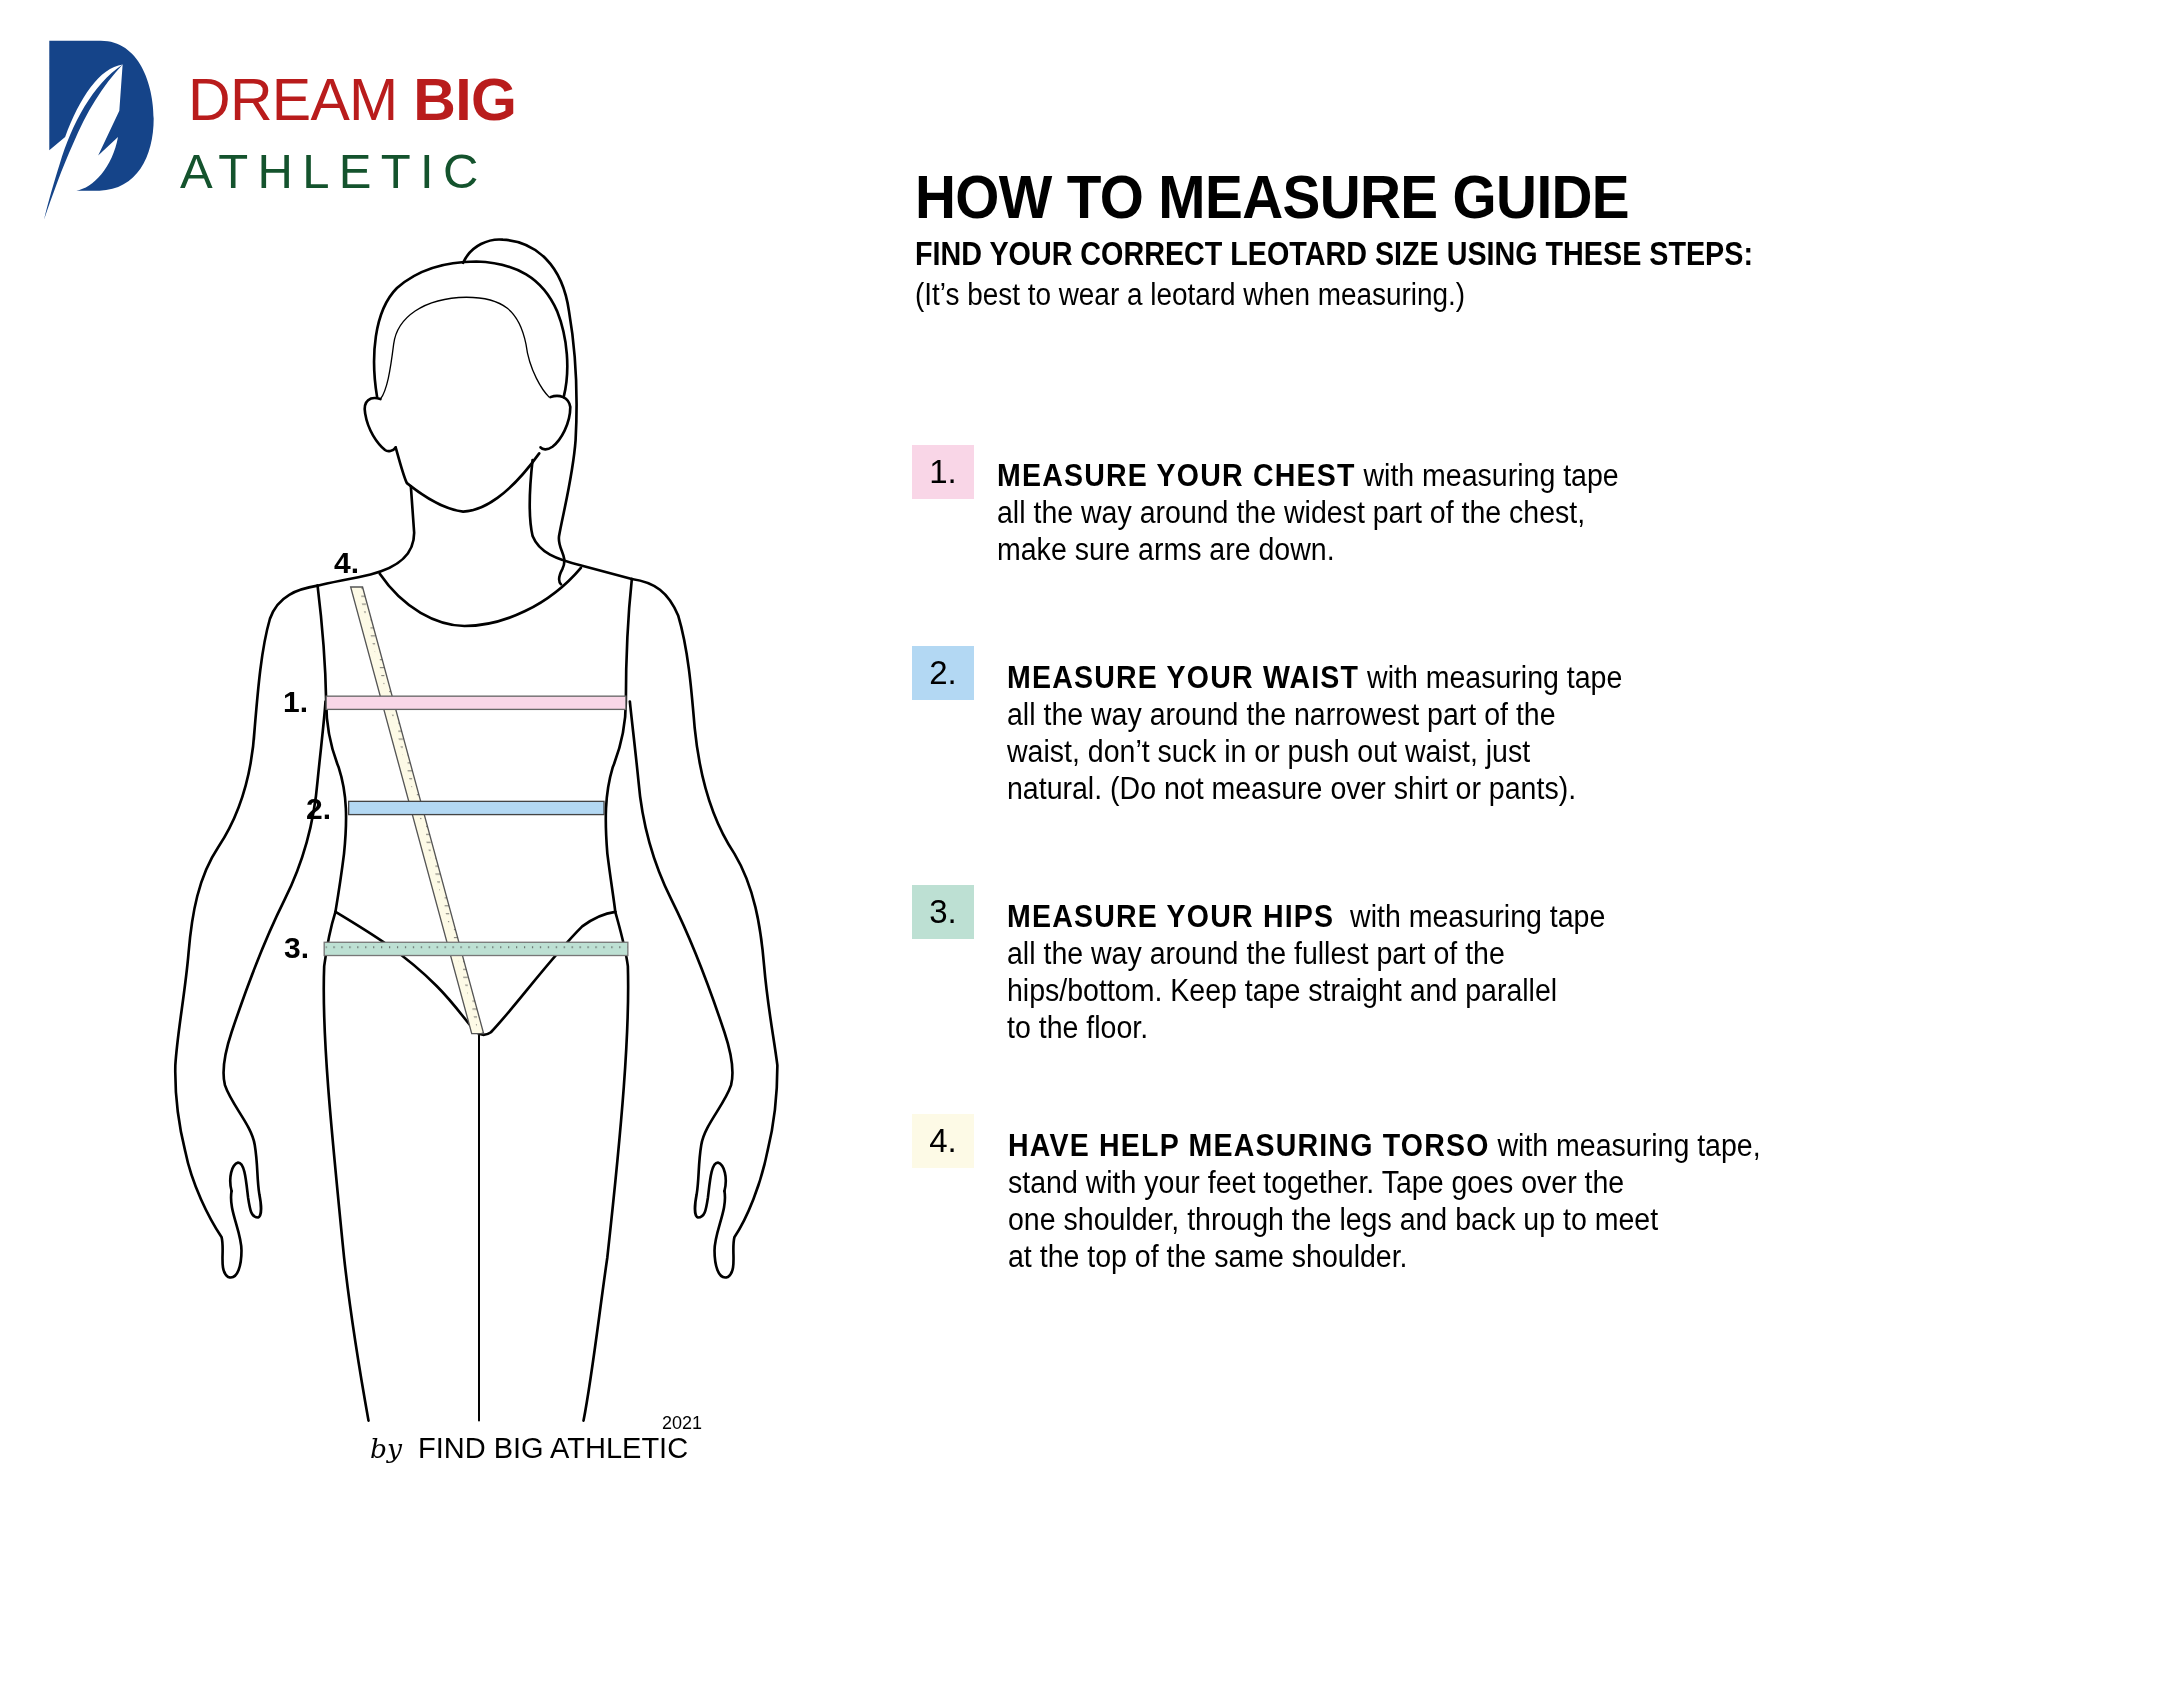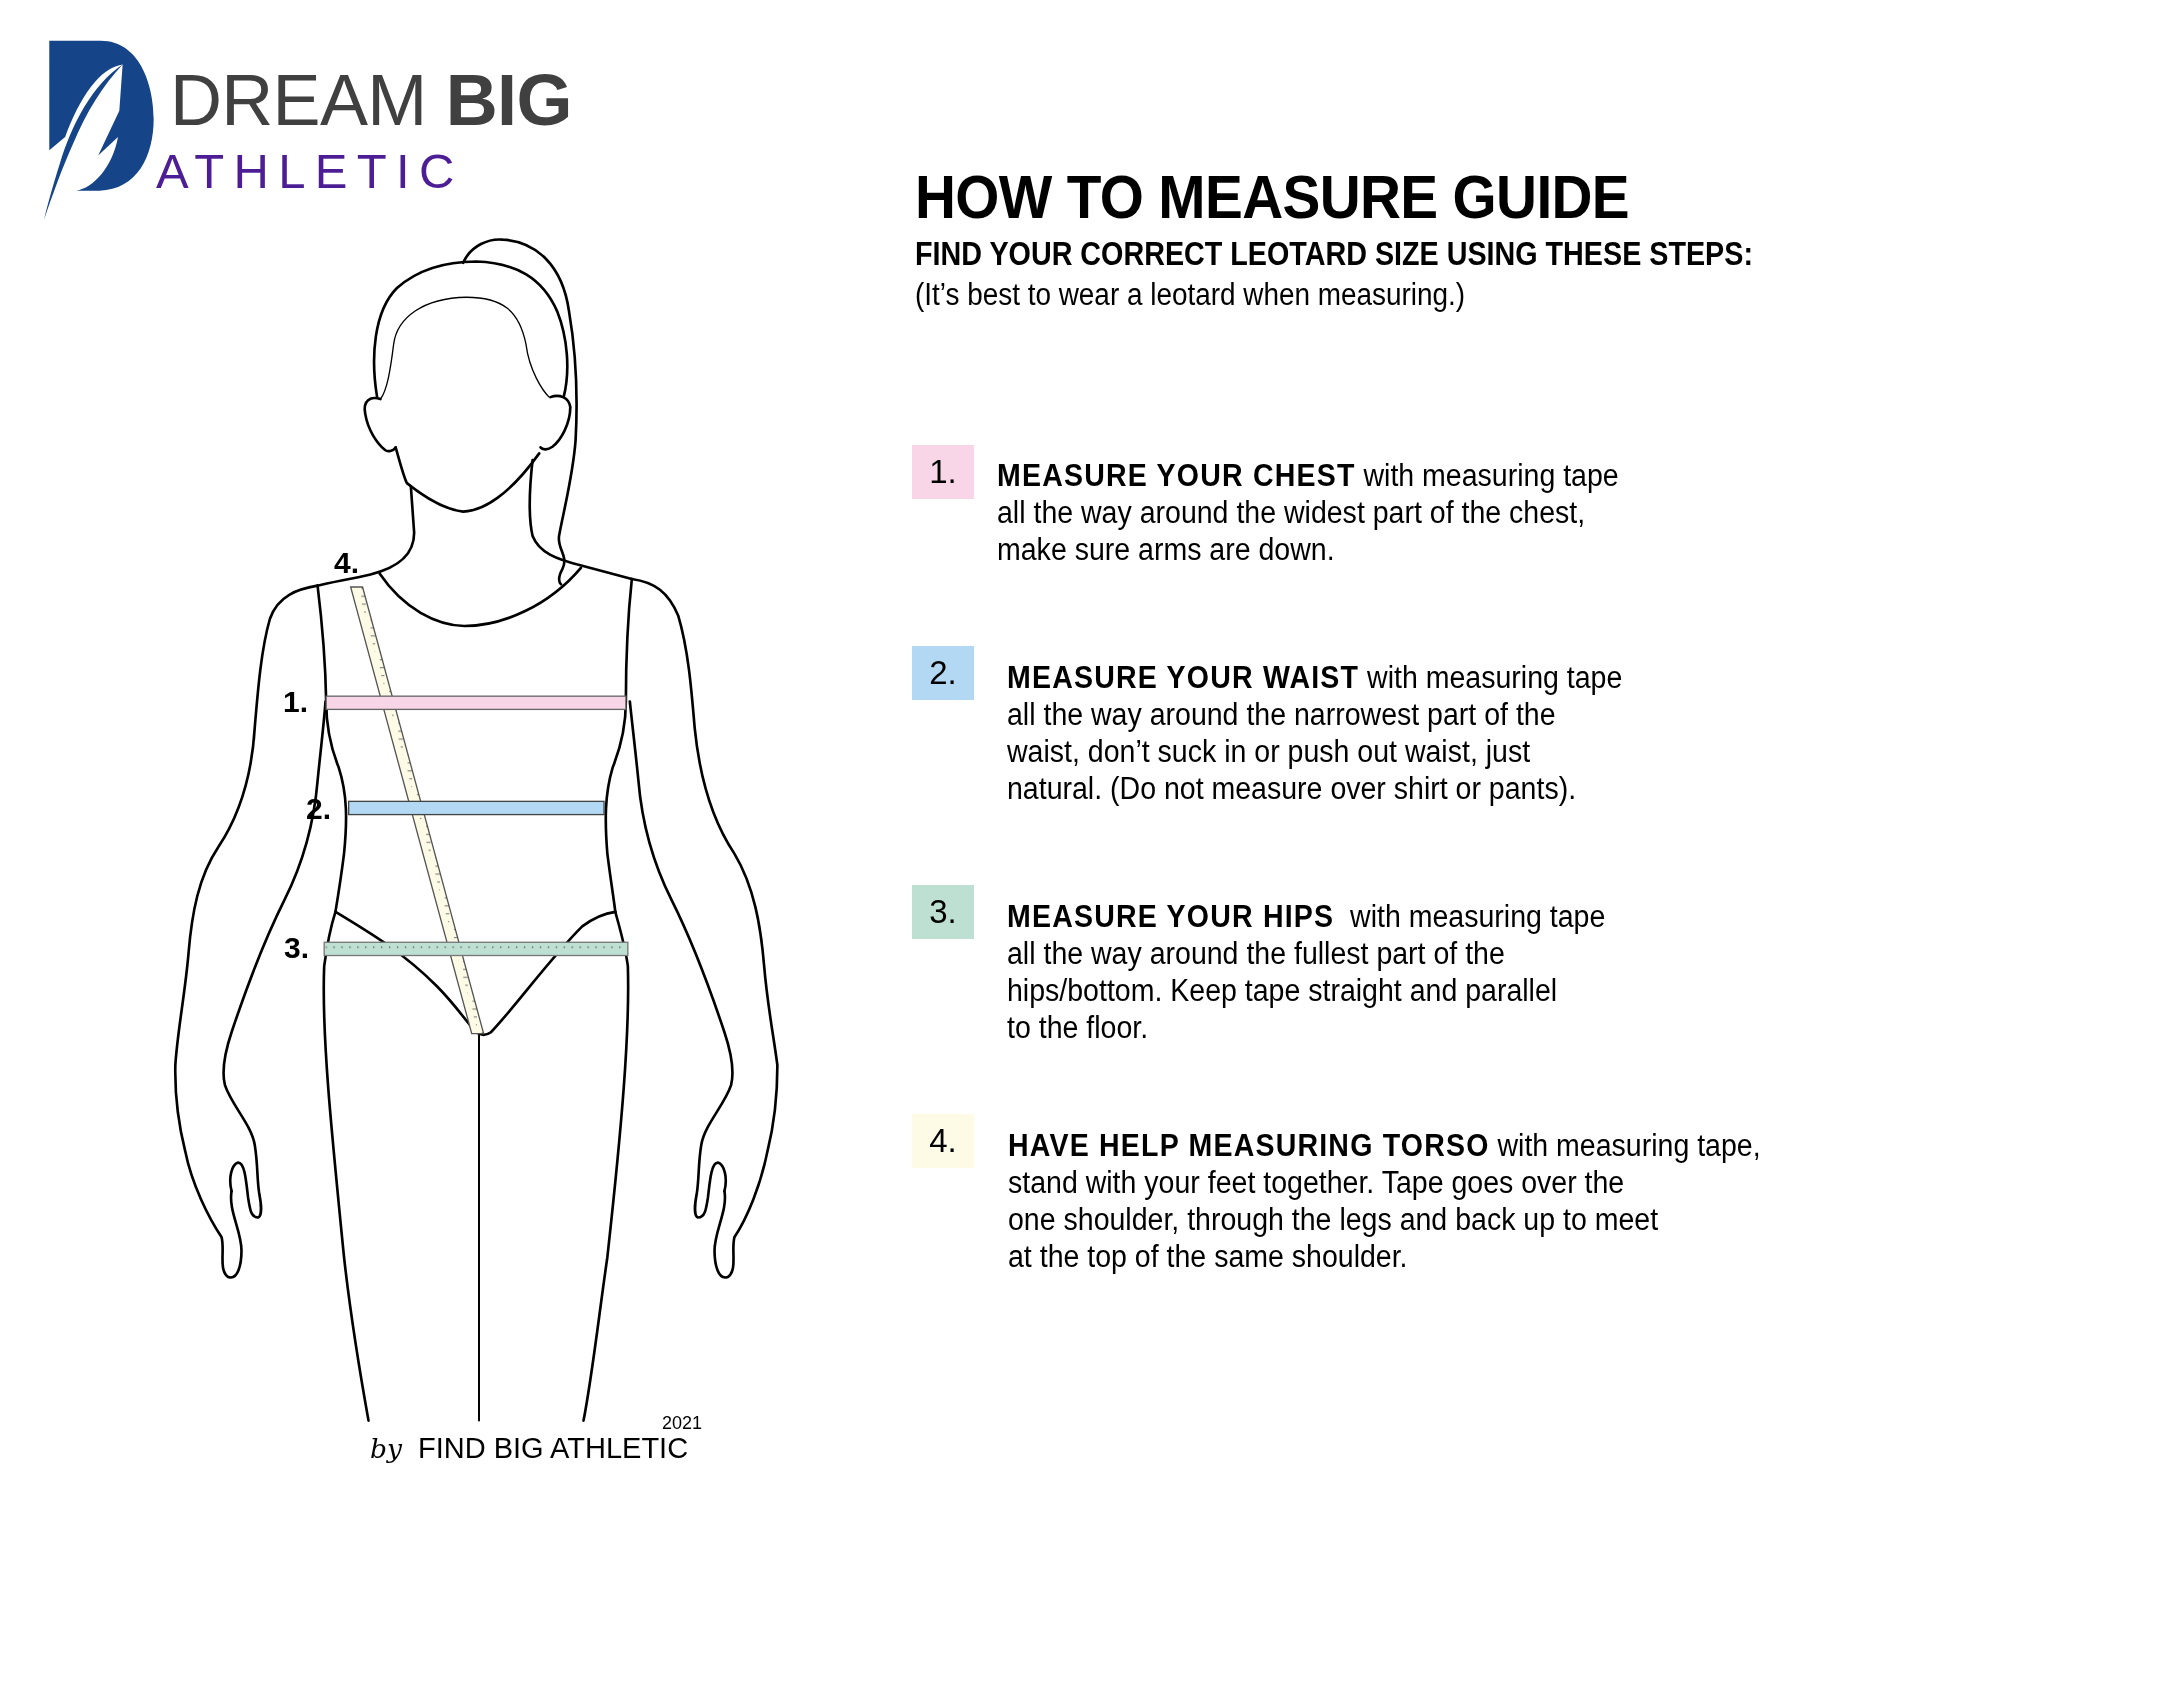--- a/index.html
+++ b/index.html
@@ -5,28 +5,28 @@
   html, body { margin: 0; padding: 0; background: #ffffff; }
   body {
     width: 2183px; height: 1687px; position: relative; overflow: hidden;
     font-family: "Liberation Sans", "DejaVu Sans", sans-serif; color: #000;
   }
   .abs { position: absolute; }
 
   
   .logo-mark { left: 40px; top: 38px; width: 119px; height: 185px; }
   .logo-word1 {
-    left: 170px; top: 57px; font-size: 72px; line-height: 87px;
-    color: #404040; letter-spacing: -0.7px; white-space: nowrap;
+    left: 188px; top: 57px; font-size: 59px; line-height: 87px;
+    color: #b91c1c; letter-spacing: -0.7px; white-space: nowrap;
   }
   .logo-word1 .light { font-weight: 400; }
   .logo-word1 .bold { font-weight: 700; }
   .logo-word2 {
-    left: 156px; top: 147px; font-size: 49px; line-height: 49px;
-    color: #4c1d95; letter-spacing: 9.3px; white-space: nowrap;
+    left: 180px; top: 147px; font-size: 49px; line-height: 49px;
+    color: #14532d; letter-spacing: 9.3px; white-space: nowrap;
   }
 
   
   .title {
     left: 915px; top: 167px; font-size: 61px; line-height: 61px;
     font-weight: 700; white-space: nowrap; letter-spacing: -0.7px;
     transform: scaleX(0.93); transform-origin: left top;
   }
   .subtitle {
     left: 915px; top: 237px; font-size: 33px; line-height: 33px;

